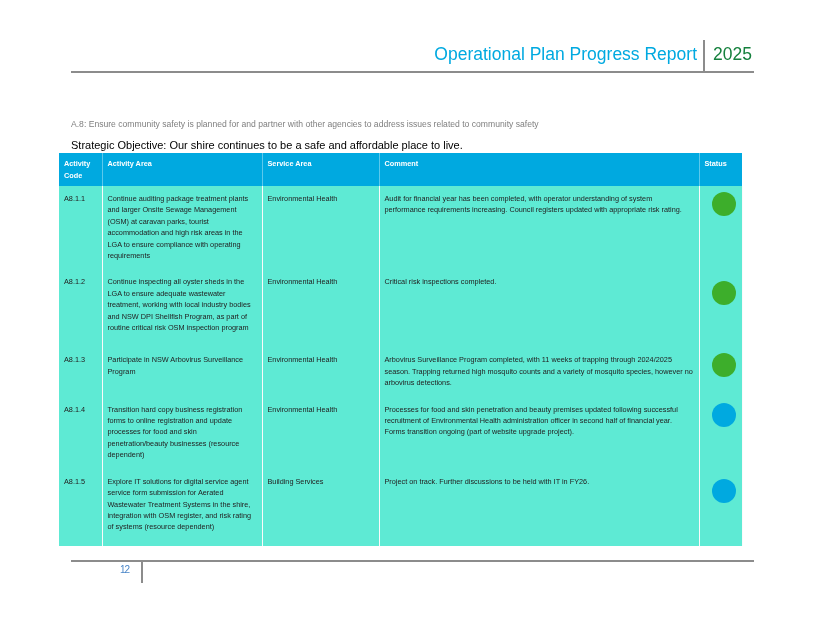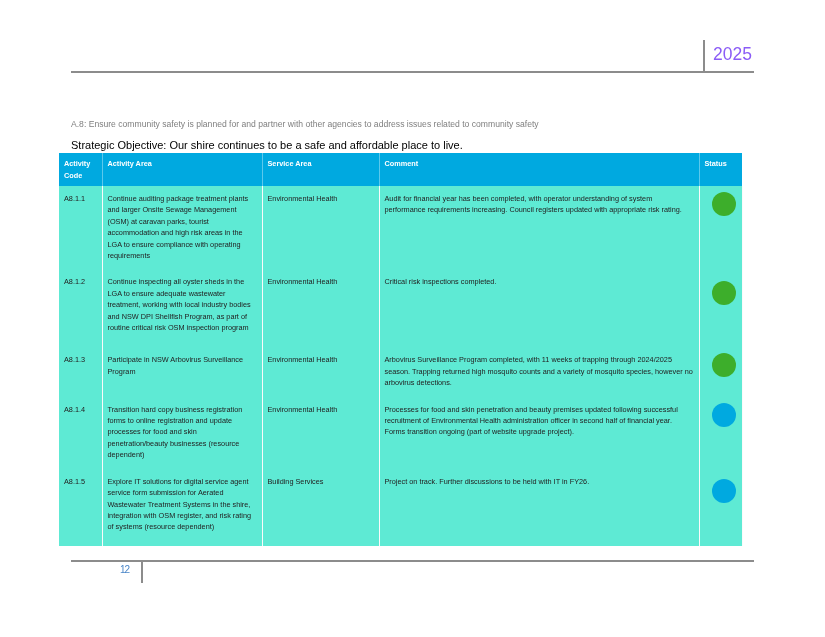--- a/index.html
+++ b/index.html
@@ -13,21 +13,21 @@
     }
     .header-title {
       position: absolute; right: 57px; top: 4px;
       font-size: 17.5px; color: #00a9e0; white-space: nowrap; font-weight: normal;
     }
     .header-sep {
       position: absolute; left: 632px; top: 0px; width: 2px; height: 33px; background: #8c8c8c;
     }
     .header-year {
       position: absolute; left: 642px; top: 4px;
-      font-size: 17.5px; color: #8b5cf6;
+      font-size: 17.5px; color: #15803d;
     }
     .section-title {
       position: absolute; left: 71px; top: 119px;
       font-size: 8.6px; font-weight: normal; color: #7f7f7f; white-space: nowrap;
     }
     .strategic {
       position: absolute; left: 71px; top: 139px;
       font-size: 11px; color: #000; white-space: nowrap;
     }
     table.report {
@@ -56,20 +56,21 @@
       letter-spacing: -1px;
     }
     .page-sep {
       position: absolute; left: 141px; top: 562px; width: 2px; height: 21px; background: #8c8c8c;
     }
   </style>
 </head>
 <body>
 
 <div class="header-bar">
+  <span class="header-title">Operational Plan Progress Report</span>
   <div class="header-sep"></div>
   <span class="header-year">2025</span>
 </div>
 
 <div class="section-title">A.8: Ensure community safety is planned for and partner with other agencies to address issues related to community safety</div>
 <div class="strategic">Strategic Objective: Our shire continues to be a safe and affordable place to live.</div>
 
 <table class="report">
   <colgroup>
     <col style="width:43px">

